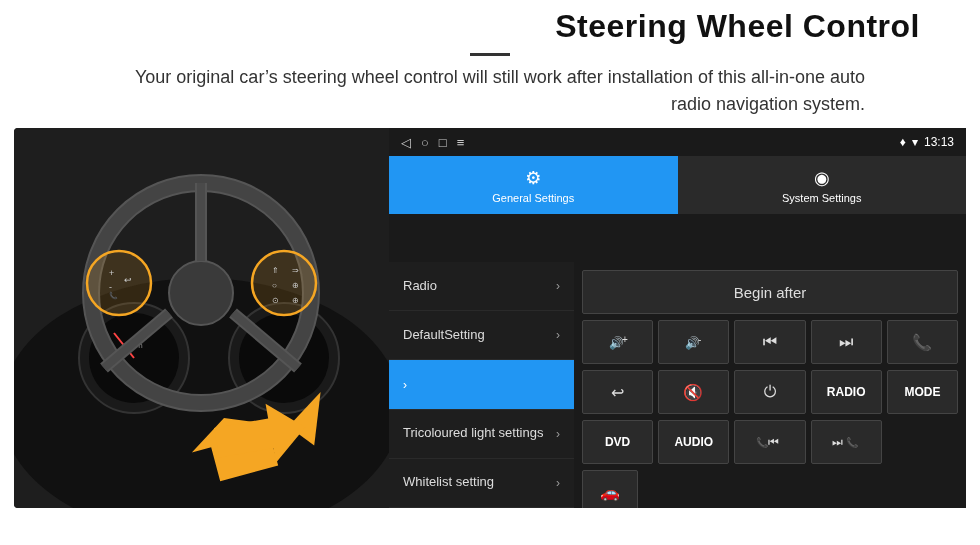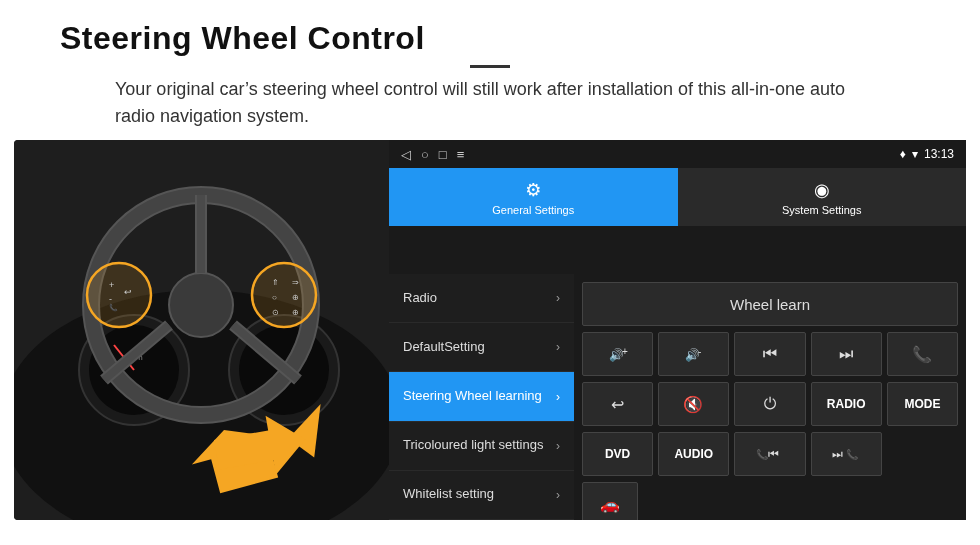--- a/index.html
+++ b/index.html
@@ -6,22 +6,22 @@
     body {
       width: 980px;
       height: 545px;
       background: #fff;
       font-family: Arial, sans-serif;
       overflow: hidden;
     }
 
     
     .header {
-      text-align: left;
-      padding: 20px 60px 10px;
+      text-align: right;
+      padding: 8px 60px 10px;
     }
     .header h1 {
       font-size: 32px;
       font-weight: 900;
       color: #111;
       letter-spacing: 0.5px;
     }
     .header-divider {
       width: 40px;
       height: 3px;
@@ -316,37 +316,36 @@
         <div class="left-menu">
           <div class="menu-item">
             <span class="menu-item-text">Radio</span>
             <span class="chevron">›</span>
           </div>
           <div class="menu-item">
             <span class="menu-item-text">DefaultSetting</span>
             <span class="chevron">›</span>
           </div>
           <div class="menu-item active">
-            <span class="menu-item-text">Steering Wheel learning</span>
             <span class="chevron">›</span>
           </div>
           <div class="menu-item">
             <span class="menu-item-text">Tricoloured light settings</span>
             <span class="chevron">›</span>
           </div>
           <div class="menu-item">
             <span class="menu-item-text">Whitelist setting</span>
             <span class="chevron">›</span>
           </div>
         </div>
 
         <div class="right-controls">
 
           <div class="begin-learn-row">
-            <button class="begin-learn-btn">Wheel learn</button>
+            <button class="begin-learn-btn">Begin after</button>
           </div>
 
           <div class="control-grid">
             <div class="ctrl-btn">
               <svg width="22" height="22" viewBox="0 0 22 22" fill="none">
                   <text x="2" y="16" fill="#ddd" font-size="12">🔊</text>
                   <text x="15" y="12" fill="#ddd" font-size="10">+</text>
                 </svg>
             </div>
             <div class="ctrl-btn">

